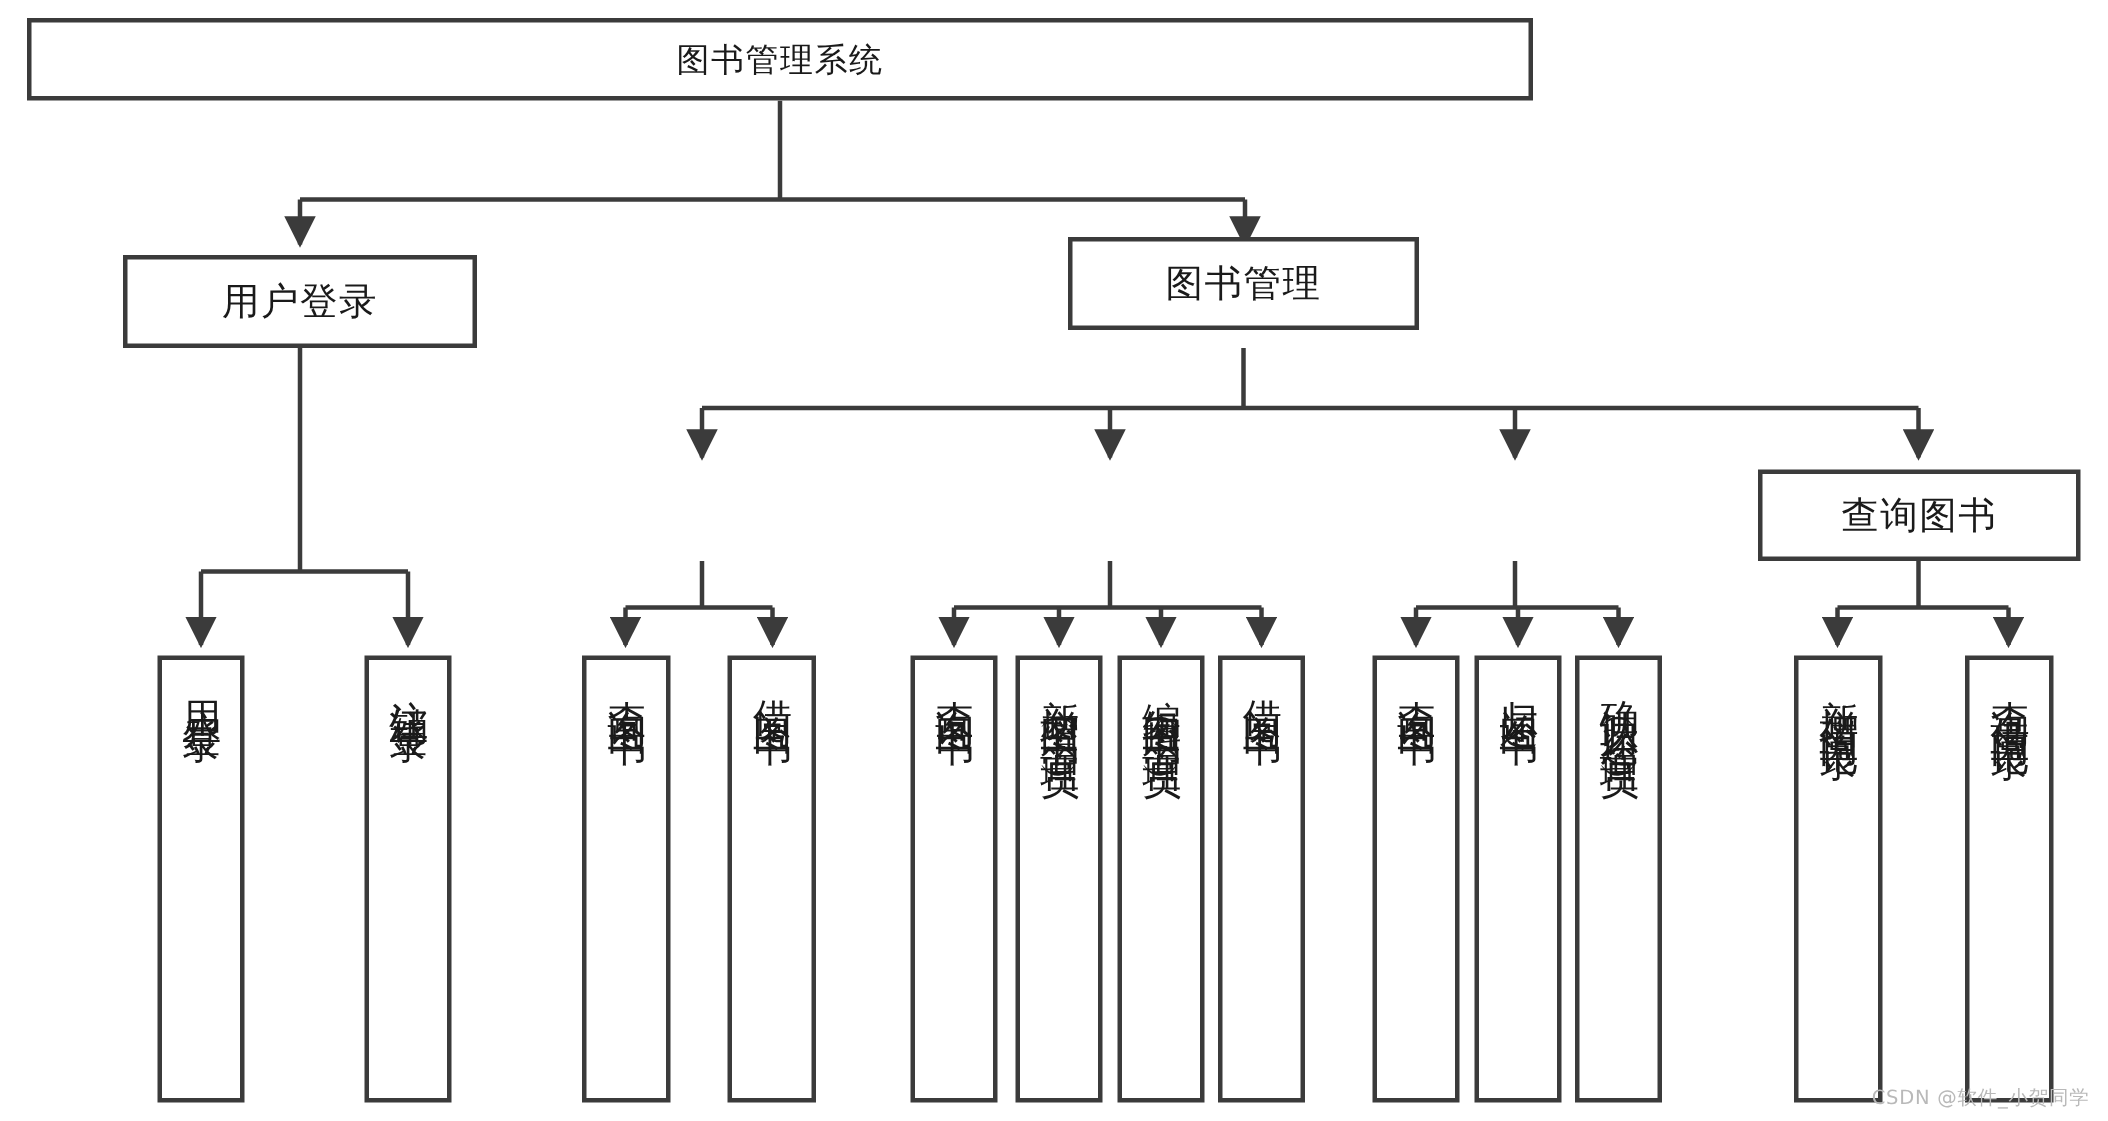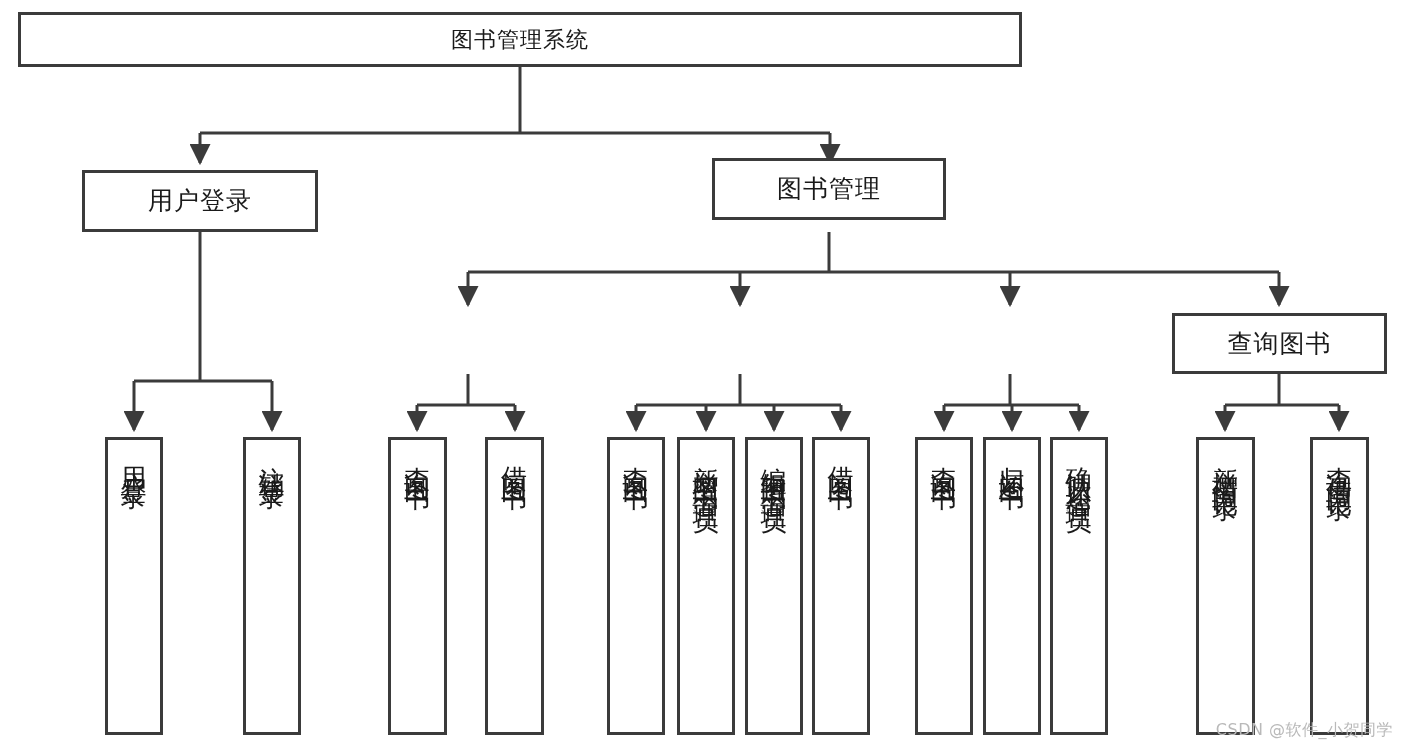--- a/index.html
+++ b/index.html
@@ -56,21 +56,21 @@
     font-size:26px;
     line-height:1.0;
     letter-spacing:6px;
     white-space:nowrap;
   }
   
   #watermark{
     position:absolute;
     right:12px;
     bottom:6px;
-    font-size:16px;
+    font-size:13px;
     color:#b9b9b9;
     letter-spacing:0.5px;
     white-space:nowrap;
     font-family:"DejaVu Sans","Liberation Sans",sans-serif;
   }
 </style>
 </head>
 <body>
 
 <div id="canvas">

